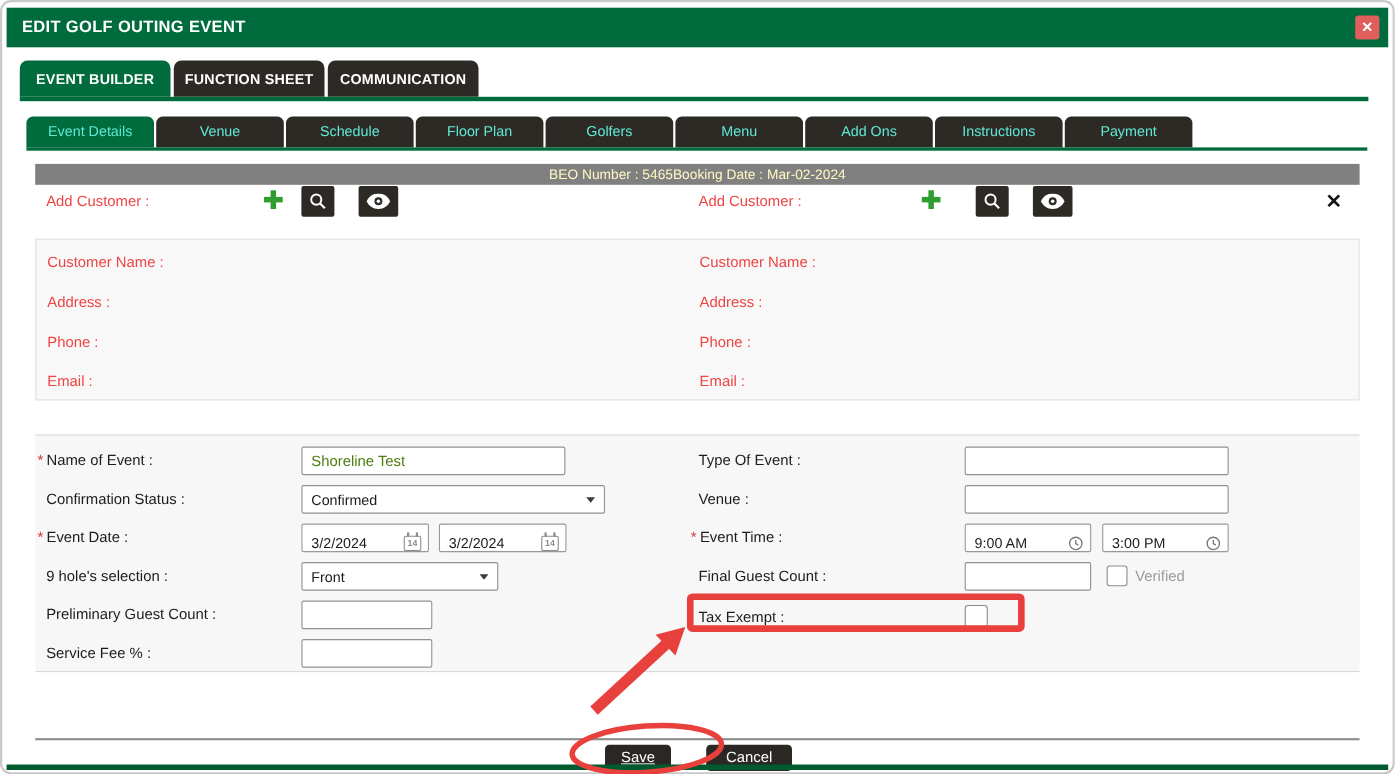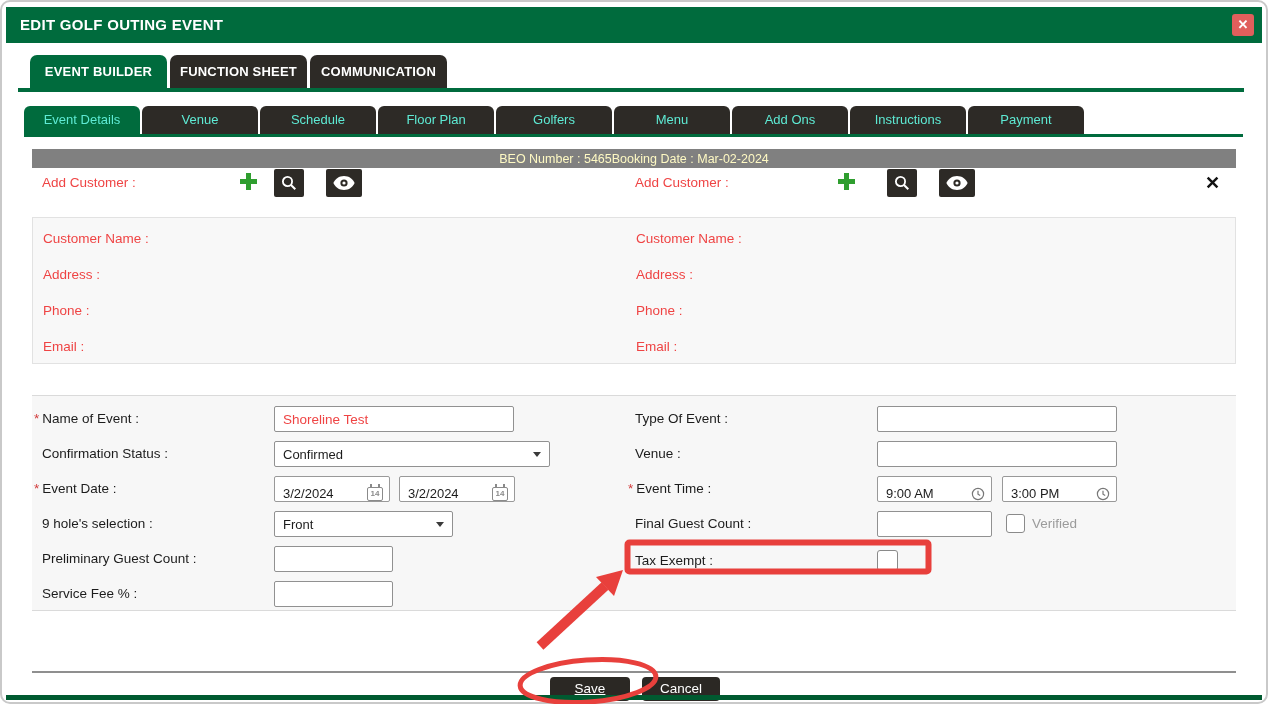--- a/index.html
+++ b/index.html
@@ -7,21 +7,21 @@
          -webkit-font-smoothing:antialiased;color:#1c1c1c;}
   .frame{position:absolute;inset:0;border:2px solid #c9c9c9;border-radius:10px;overflow:hidden;background:#fff;box-sizing:border-box;}
 
   
   .titlebar{position:absolute;left:4px;right:4px;top:5px;height:36px;background:#006B3D;}
   .titlebar .title{position:absolute;left:14px;top:0;line-height:36px;color:#fff;font-size:15px;font-weight:700;letter-spacing:.3px;}
   .close-btn{position:absolute;right:8px;top:7px;width:22px;height:22px;background:#E05F5C;border-radius:3px;
              color:#fff;font-size:13px;font-weight:700;text-align:center;line-height:22px;cursor:pointer;}
 
   
-  .main-tabs{position:absolute;left:28px;top:53px;display:flex;gap:3px;}
+  .main-tabs{position:absolute;left:16px;top:53px;display:flex;gap:3px;}
   .mtab{min-width:137px;height:33px;line-height:33px;text-align:center;padding:0 8px;background:#2D2A26;color:#fff;
         font-size:13px;font-weight:600;letter-spacing:.2px;border-radius:7px 7px 0 0;cursor:pointer;box-sizing:border-box;}
   .mtab.active{background:#006B3D;}
   .main-underline{position:absolute;left:16px;right:22px;top:86px;height:4px;background:#006B3D;}
 
   
   .sub-tabs{position:absolute;left:22px;top:104px;display:flex;gap:2px;}
   .stab{min-width:116px;height:28px;line-height:28px;text-align:center;padding:0 6px;background:#2D2A26;color:#5eead4;
         font-size:13px;border-radius:6px 6px 0 0;cursor:pointer;box-sizing:border-box;}
   .stab.active{background:#006B3D;}
@@ -42,21 +42,21 @@
 
   
   .cust-panel{position:absolute;left:30px;right:30px;top:215px;height:147px;background:#f8f8f8;border:1px solid #e2e2e2;box-sizing:border-box;}
 
   
   .form-panel{position:absolute;left:30px;right:30px;top:393px;height:216px;background:#f7f7f7;
               border-top:1px solid #dadada;border-bottom:1px solid #dadada;box-sizing:border-box;}
   .req{color:#D23B3B;margin-right:3px;font-size:13.5px;}
   .frow-label{position:absolute;line-height:26px;font-size:13.5px;color:#1c1c1c;white-space:nowrap;}
   .tbox{position:absolute;height:26px;background:#fff;border:1px solid #919191;border-radius:2px;box-sizing:border-box;
-        font-size:13.5px;color:#ef4444;padding:0 8px;font-family:"Liberation Sans",sans-serif;}
+        font-size:13.5px;color:#4d7c0f;padding:0 8px;font-family:"Liberation Sans",sans-serif;}
   .dd{position:absolute;height:26px;background:#fff;border:1px solid #919191;border-radius:2px;box-sizing:border-box;
       display:flex;align-items:center;justify-content:space-between;padding:0 8px;font-size:13px;cursor:pointer;}
   .caret{width:0;height:0;border-left:4px solid transparent;border-right:4px solid transparent;border-top:5px solid #3a3a3a;}
   .picker{position:absolute;height:26px;background:#fff;border:1px solid #999;border-radius:2px;box-sizing:border-box;
           display:flex;align-items:flex-end;justify-content:space-between;padding:0 6px 0 8px;font-size:13px;cursor:pointer;}
   .checkbox{position:absolute;width:19px;height:19px;background:#fff;border:1px solid #8a8a8a;border-radius:3px;box-sizing:border-box;cursor:pointer;}
   .muted{color:#9b9b9b;}
 
   
   .cal{position:relative;width:16px;height:14px;border:1.5px solid #8a8a8a;border-radius:2px;box-sizing:border-box;flex:none;}
@@ -215,21 +215,21 @@
       <span class="frow-label" style="left:603px;top:115px;">Final Guest Count :</span>
       <input class="tbox" style="left: 845px; top: 115px; width: 115px;" value="">
       <span class="checkbox" style="left:974px;top:118px;"></span>
       <span class="frow-label muted" style="left:1000px;top:115px;">Verified</span>
 
       <span class="frow-label" style="left:603px;top:152px;">Tax Exempt :</span>
       <span class="checkbox" style="left:845px;top:154px;width:21px;height:21px;"></span>
     </div>
 
     <div class="divider"></div>
-    <div class="btn" style="left:548px;top:675px;width:80px;text-decoration:underline;">Save</div>
+    <div class="btn" style="left:548px;top:675px;width:60px;text-decoration:underline;">Save</div>
     <div class="btn" style="left:640px;top:675px;width:78px;">Cancel</div>
     <div class="bottom-strip"></div>
   </div>
 
   <svg class="overlay" width="1268" height="704" viewBox="0 0 1268 704">
     <rect x="627.5" y="542.5" width="301" height="29" rx="2" fill="none" stroke-width="6" stroke="#E8403C"></rect>
     <line x1="540" y1="646" x2="605" y2="586" stroke-width="10" stroke="#E8403C"></line>
     <polygon points="623,570 614,596 596,577" fill="#E8403C"></polygon>
     <ellipse cx="588" cy="681" rx="68" ry="21" fill="none" stroke-width="5" transform="rotate(-4 588 681)" stroke="#E8403C"></ellipse>
   </svg>

